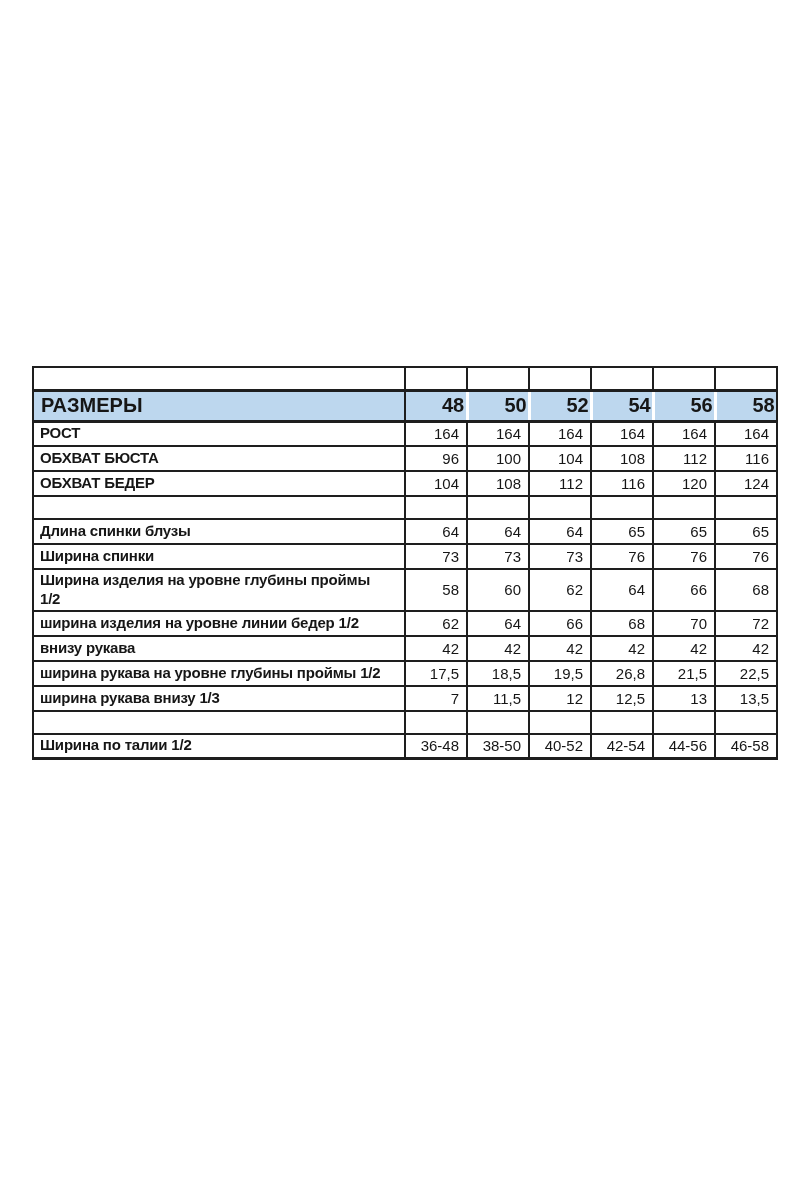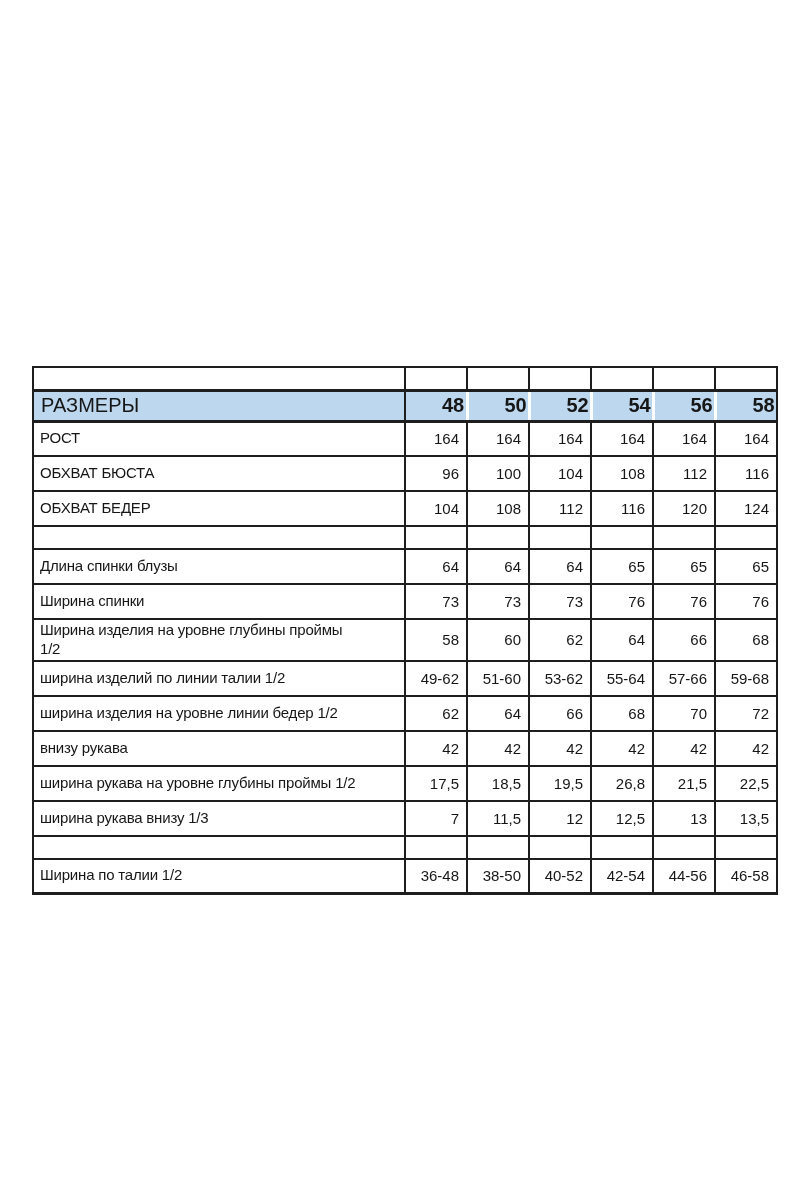--- a/index.html
+++ b/index.html
@@ -33,24 +33,24 @@
   }
   td {
     border: 2px solid var(--border);
     vertical-align: middle;
     overflow: hidden;
   }
   
   tr.row-spacer { height: 23px; }
   tr.row-spacer td { background: #fff; }
   
-  tr.row-data { height: 35px; }
+  tr.row-data { height: 25px; }
   td.label-cell {
     text-align: left;
-    font-weight: normal;
+    font-weight: bold;
     font-size: 15px;
     line-height: 1.25;
     padding: 1px 4px 1px 6px;
     white-space: pre-line;
     letter-spacing: -0.2px;
   }
   td.value-cell {
     text-align: right;
     font-size: 15px;
     padding: 1px 7px 1px 2px;
@@ -169,29 +169,20 @@
           <td class="label-cell">Ширина изделия на уровне глубины проймы
 1/2</td>
           <td class="value-cell">58</td>
           <td class="value-cell">60</td>
           <td class="value-cell">62</td>
           <td class="value-cell">64</td>
           <td class="value-cell">66</td>
           <td class="value-cell">68</td>
         </tr>
         <tr class="row-data">
-          <td class="label-cell">ширина изделий по линии талии 1/2</td>
-          <td class="value-cell">49-62</td>
-          <td class="value-cell">51-60</td>
-          <td class="value-cell">53-62</td>
-          <td class="value-cell">55-64</td>
-          <td class="value-cell">57-66</td>
-          <td class="value-cell">59-68</td>
-        </tr>
-        <tr class="row-data">
           <td class="label-cell">ширина изделия на уровне линии бедер 1/2</td>
           <td class="value-cell">62</td>
           <td class="value-cell">64</td>
           <td class="value-cell">66</td>
           <td class="value-cell">68</td>
           <td class="value-cell">70</td>
           <td class="value-cell">72</td>
         </tr>
         <tr class="row-data">
           <td class="label-cell">внизу рукава</td>

